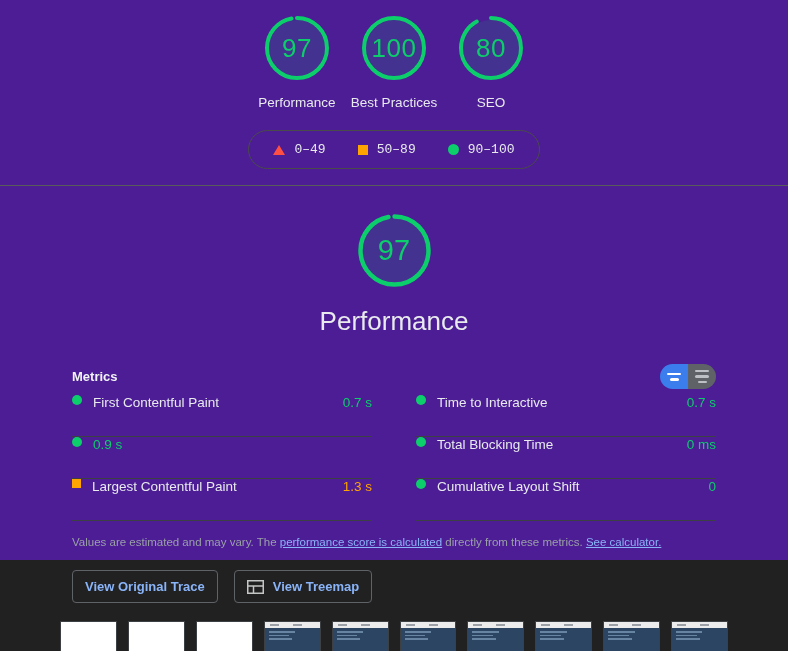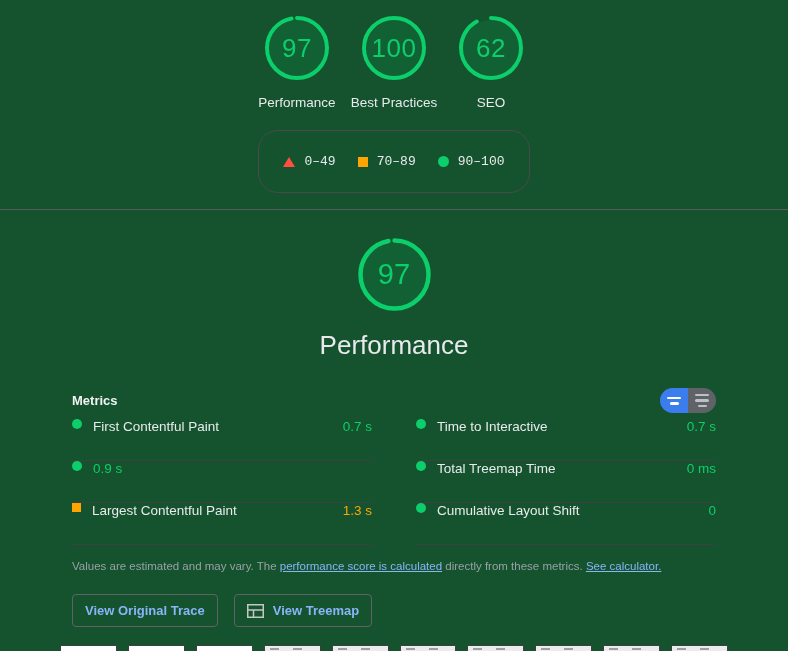--- a/index.html
+++ b/index.html
@@ -4,21 +4,21 @@
 <style>
   * { box-sizing: border-box; }
   html, body {
     margin: 0; padding: 0;
     background: #212121;
     width: 788px; height: 651px;
     overflow: hidden;
     font-family: "Liberation Sans", sans-serif;
     -webkit-font-smoothing: antialiased;
   }
-  .page { width: 788px; height: 651px; position: relative; background: #14532d; }
+  .page { width: 788px; height: 560px; position: relative; background: #4c1d95; }
 
   
   .scores-strip {
     display: flex;
     justify-content: center;
     align-items: flex-start;
     gap: 0px;
     padding: 12px 0 0 0;
   }
   .score-item {
@@ -60,24 +60,24 @@
     font-size: 13.5px;
     line-height: 20px;
     text-align: center;
     max-width: 95px;
   }
 
   
   .legend-wrap { display: flex; justify-content: center; margin-top: 17px; }
   .legend {
     display: flex; align-items: center;
-    gap: 22px;
+    gap: 32px;
     border: 1px solid #4A4A4A;
     border-radius: 20px;
-    padding: 23px 24px;
+    padding: 11px 24px;
     background: transparent;
   }
   .legend-item {
     display: flex; align-items: center; gap: 9px;
     color: #E8EAED;
     font-family: "Liberation Mono", monospace;
     font-size: 13px;
   }
   .sw-tri {
     width: 0; height: 0;
@@ -249,37 +249,37 @@
       <div class="score-label">Best
 Practices</div>
     </div>
 
     <div class="score-item">
       <div class="gauge pass">
         <svg width="72" height="72" viewBox="0 0 72 72">
           <circle cx="36" cy="36" r="28" fill="#0CCE6B" fill-opacity="0.12"></circle>
           <circle cx="36" cy="36" r="30" fill="none" stroke="#0CCE6B" stroke-width="4" stroke-linecap="round" stroke-dasharray="173.4 188.5" stroke-dashoffset="0"></circle>
         </svg>
-        <div class="val">62</div>
+        <div class="val">80</div>
       </div>
       <div class="score-label">SEO</div>
     </div>
 
 
   </div>
 
   <div class="legend-wrap">
     <div class="legend">
       <div class="legend-item">
         <span class="sw-tri"></span>
         <span>0–49</span>
       </div>
       <div class="legend-item">
         <span class="sw-sq"></span>
-        <span>70–89</span>
+        <span>50–89</span>
       </div>
       <div class="legend-item">
         <span class="sw-ci"></span>
         <span>90–100</span>
       </div>
     </div>
   </div>
 
   <div class="top-divider"></div>
 
@@ -325,21 +325,21 @@
         <span class="metric-value pass">0.7 s</span>
       </div>
 
       <div class="metric-row">
         <span class="metric-dot-ci"></span>
         <span class="metric-value pass">0.9 s</span>
       </div>
 
       <div class="metric-row">
         <span class="metric-dot-ci"></span>
-        <span class="metric-name">Total Treemap Time</span>
+        <span class="metric-name">Total Blocking Time</span>
         <span class="metric-value pass">0 ms</span>
       </div>
 
       <div class="metric-row">
         <span class="metric-dot-sq"></span>
         <span class="metric-name">Largest Contentful Paint</span>
         <span class="metric-value avg">1.3 s</span>
       </div>
 
       <div class="metric-row">

